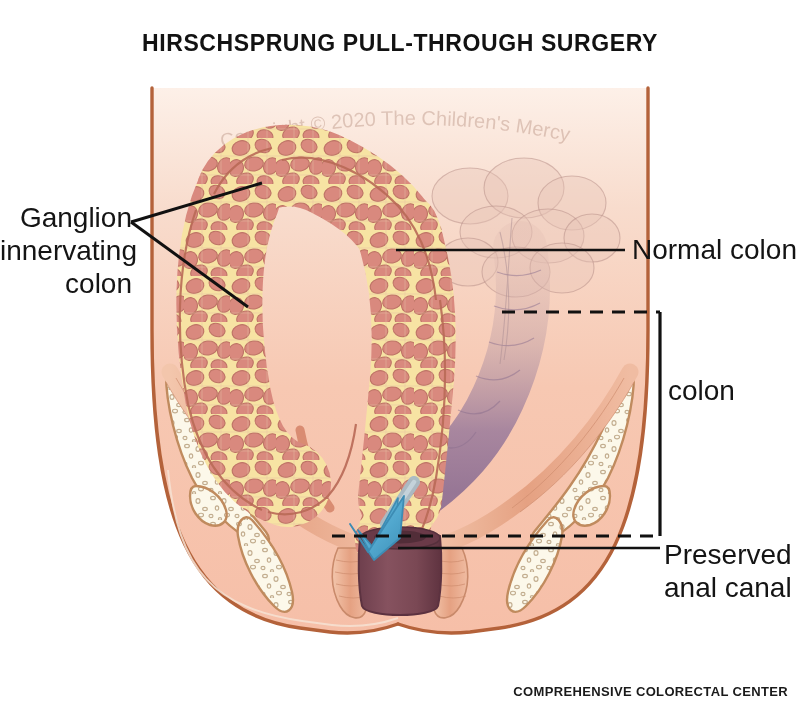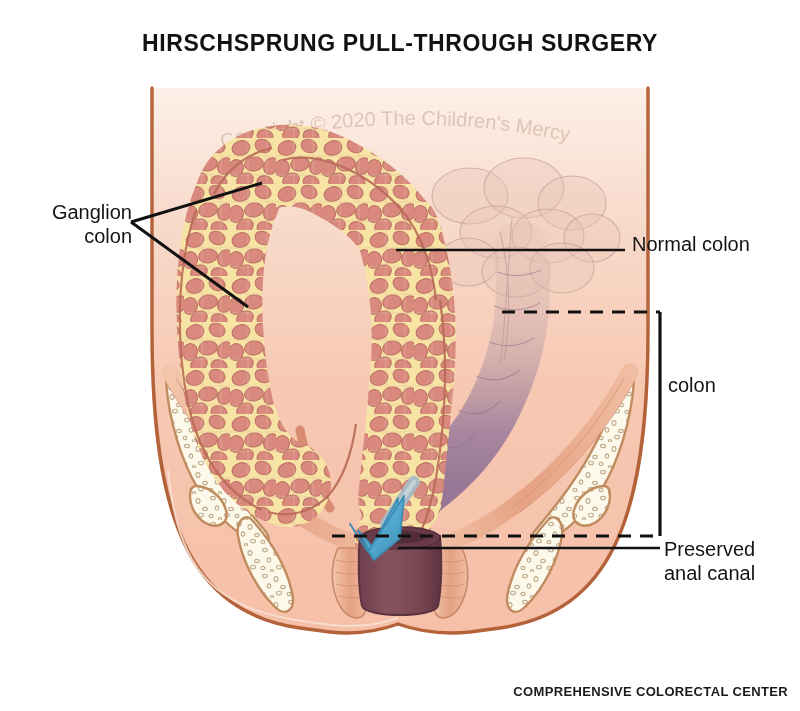--- a/index.html
+++ b/index.html
@@ -14,21 +14,21 @@
   .title{
     position:absolute;left:0;top:30px;width:800px;text-align:center;
     font-size:23px;font-weight:700;letter-spacing:.6px;color:#121212;
     font-family:"Liberation Sans","DejaVu Sans",sans-serif;
   }
   .footer{
     position:absolute;right:12px;bottom:12px;
     font-size:13px;font-weight:700;letter-spacing:.35px;color:#1a1a1a;
   }
 
-  .lbl{position:absolute;font-size:20px;line-height:1.18;color:#141414;font-weight:400;}
+  .lbl{position:absolute;font-size:28px;line-height:1.18;color:#141414;font-weight:400;}
   .lbl.r{text-align:right;}
   .lbl.l{text-align:left;}
 
   #lbl-ganglion{left:0px;top:201px;width:132px;}
   #lbl-normal{left:632px;top:233px;width:170px;}
   #lbl-aganglionic{left:668px;top:374px;width:132px;}
   #lbl-anal{left:664px;top:538px;width:140px;}
 </style>
 </head>
 <body>
@@ -257,20 +257,21 @@
       <path d="M502,312 L660,312" stroke-dasharray="13 9"></path>
       <path d="M332,536 L660,536" stroke-dasharray="13 9"></path>
       <path d="M660,312 L660,536"></path>
     </g>
   </svg>
 
   <div class="title">HIRSCHSPRUNG PULL-THROUGH SURGERY</div>
 
   <div class="lbl r" id="lbl-ganglion">
     <div>Ganglion</div>
+    <div>innervating</div>
     <div>colon</div>
   </div>
 
   <div class="lbl l" id="lbl-normal">Normal colon</div>
 
   <div class="lbl l" id="lbl-aganglionic">
     <div>colon</div>
   </div>
 
   <div class="lbl l" id="lbl-anal">

